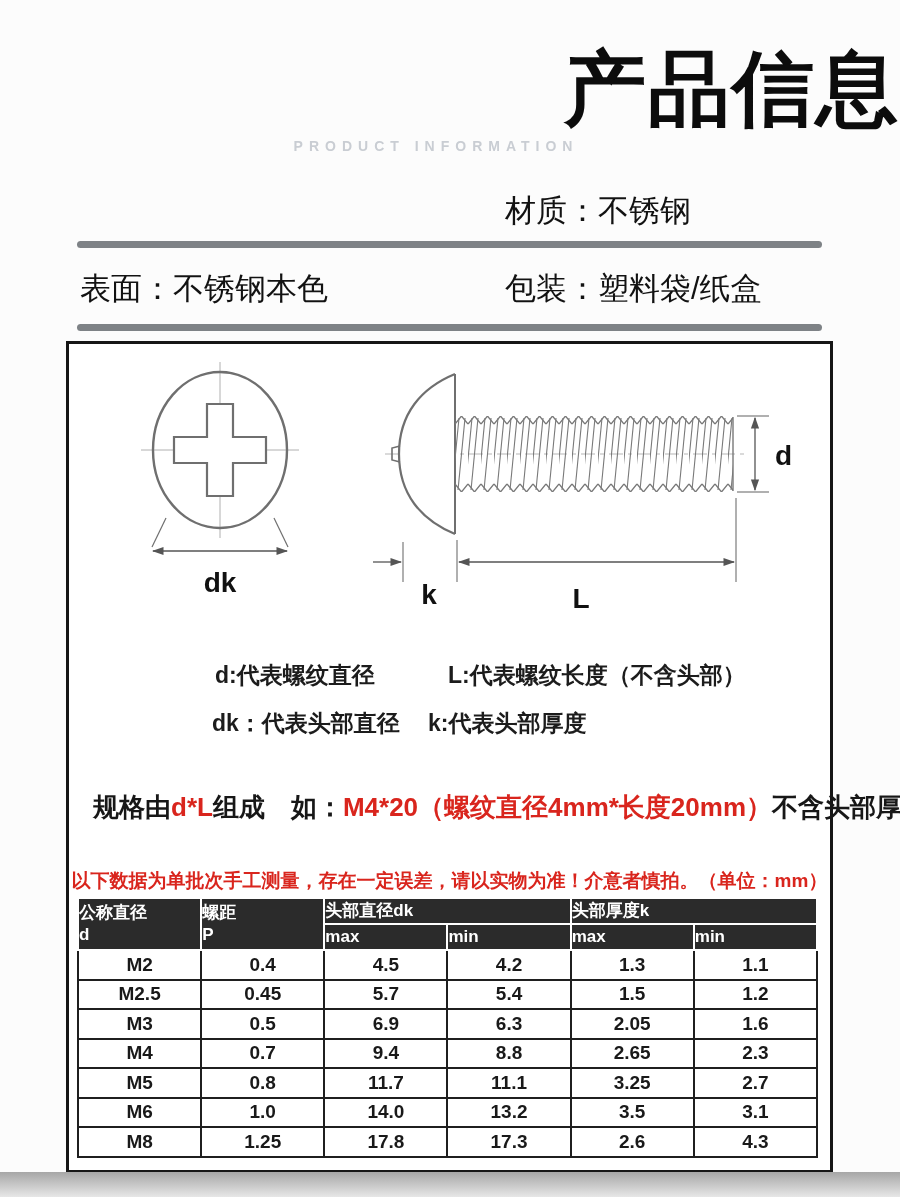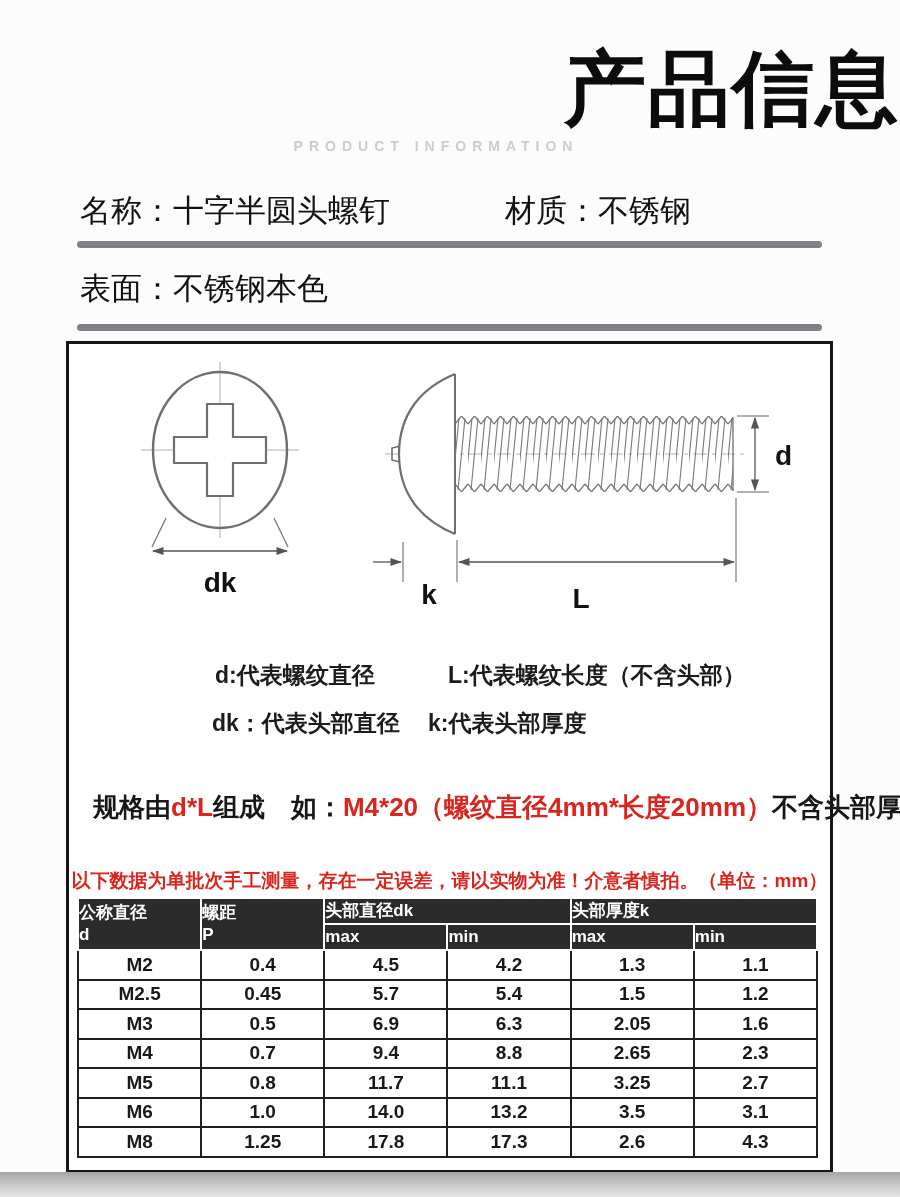--- a/index.html
+++ b/index.html
@@ -66,26 +66,26 @@
     background:linear-gradient(#a6a6a6,#e7e7e7);}
   svg text{font-family:"Liberation Sans","DejaVu Sans",sans-serif;}
 </style>
 </head>
 <body>
 
 <div class="abs title">产品信息</div>
 <div class="abs subtitle">PRODUCT INFORMATION</div>
 
 <div class="abs info-row row1">
-  <span class="l">名称：十字半圆头螺钉</span>
   <span class="r">材质：不锈钢</span>
 </div>
 <div class="abs divider div1"></div>
 <div class="abs info-row row2">
   <span class="l">表面：不锈钢本色</span>
+  <span class="r">包装：塑料袋/纸盒</span>
 </div>
 <div class="abs divider div2"></div>
 
 <div class="abs spec-box">
 
   <svg class="diagram" viewBox="0 0 761 274">
     <defs>
       <marker id="arw" viewBox="0 0 10 10" refX="9" refY="5" markerWidth="9" markerHeight="9" orient="auto-start-reverse">
         <path d="M0 1.5 L10 5 L0 8.5 Z" fill="#555"></path>
       </marker>

